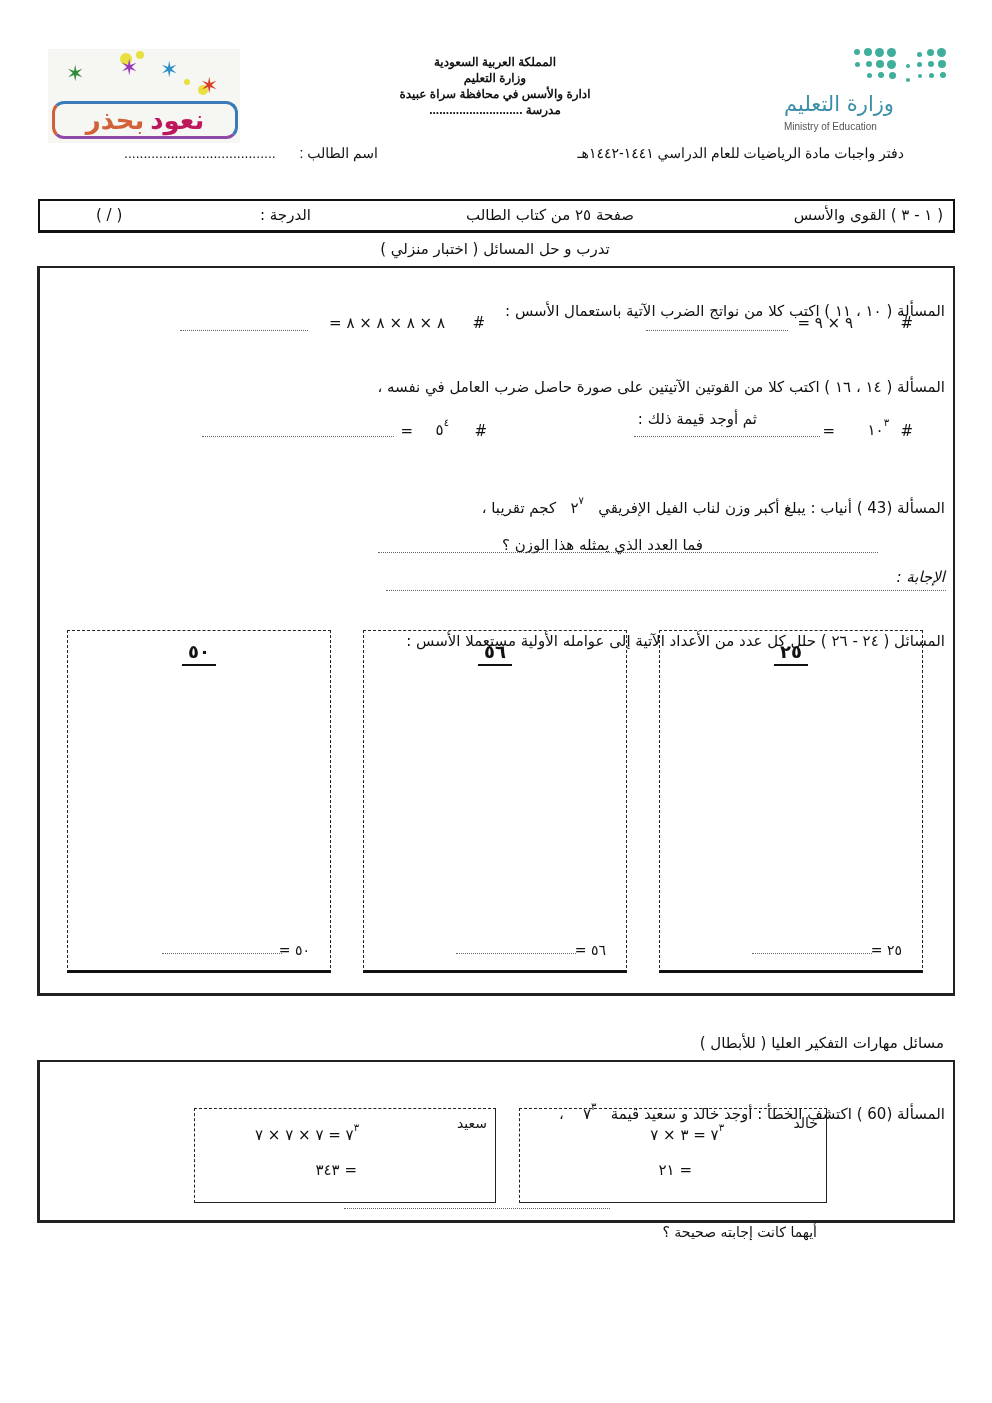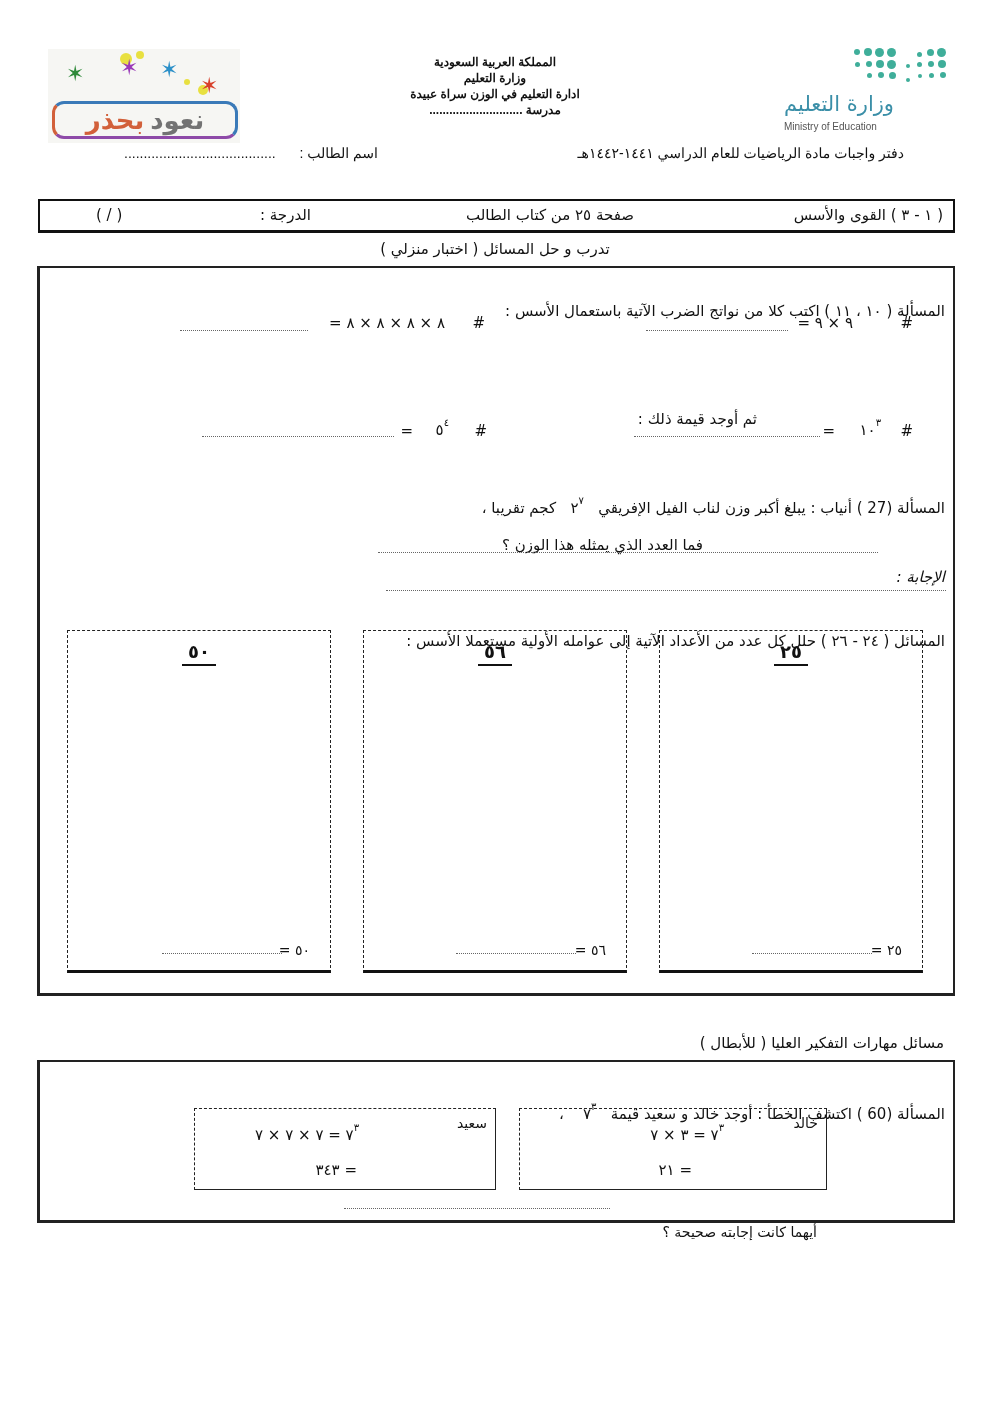--- a/index.html
+++ b/index.html
@@ -19,21 +19,21 @@
   }
   .logo-left .dots span { position: absolute; border-radius: 50%; }
   .logo-left .fig { position: absolute; font-size: 22px; font-weight: bold; line-height: 1; }
   .logo-left .frame {
     position: absolute; left: 4px; top: 52px; width: 186px; height: 38px;
     border: 3px solid #3a7ab8; border-radius: 12px;
     border-left-color: #d2603a; border-bottom-color: #8e4aa8;
     display: flex; align-items: center; justify-content: center;
     font-size: 26px; font-weight: bold; direction: rtl;
   }
-  .logo-left .frame .w1 { color: #737373; }
+  .logo-left .frame .w1 { color: #be185d; }
   .logo-left .frame .w2 { color: #d2603a; margin-right: 6px; }
 
   .header-center {
     left: 390px; top: 54px; width: 210px;
     text-align: center; font-size: 12px; font-weight: bold; line-height: 16px;
     font-family: "Liberation Sans", sans-serif;
   }
   .moe-logo { left: 780px; top: 42px; width: 150px; height: 92px; }
   .moe-dots { position: absolute; left: 56px; top: 2px; width: 110px; height: 40px; }
   .moe-dots i { position: absolute; border-radius: 50%; background: #3fae9a; display: block; }
@@ -78,21 +78,21 @@
   .factor-box .num span { border-bottom: 2px solid #111; padding: 0 6px 2px; }
   .factor-box .res { position: absolute; bottom: 12px; right: 20px; font-size: 14px; white-space: nowrap; }
   .factor-box .res-line { position: absolute; bottom: 16px; width: 120px; border-bottom: 1px dotted #666; }
 
   .hots-title { top: 1034px; right: 48px; font-size: 15px; }
   .hots-box {
     left: 37px; top: 1060px; width: 918px; height: 163px;
     border: 2px solid #222; border-left-width: 3px; border-bottom-width: 3px;
   }
   .compare-box {
-    position: absolute; top: 46px; height: 82px;
+    position: absolute; top: 46px; height: 95px;
     border: 1px dashed #222; border-right: 1px solid #222; border-bottom: 1px solid #222;
   }
   .compare-box .name { position: absolute; top: 6px; right: 8px; font-size: 14px; }
   .compare-box .l1 { position: absolute; top: 16px; font-size: 15px; white-space: nowrap; }
   .compare-box .l2 { position: absolute; top: 52px; font-size: 15px; white-space: nowrap; }
 </style>
 </head>
 <body>
 
 <div class="abs logo-left">
@@ -108,21 +108,21 @@
   <span class="fig" style="left:152px;top:26px;color:#d8402a;">✶</span>
   <div class="frame">
     <span class="w1">نعود</span>
     <span class="w2">بحذر</span>
   </div>
 </div>
 
 <div class="abs header-center">
   <div>المملكة العربية السعودية</div>
   <div>وزارة التعليم</div>
-  <div>ادارة التعليم في الوزن سراة عبيدة</div>
+  <div>ادارة والأسس في محافظة سراة عبيدة</div>
   <div>مدرسة ............................</div>
 </div>
 
 <div class="abs moe-logo">
   <div class="moe-dots">
     <i style="right:50px;top:4px;width:9px;height:9px;"></i>
     <i style="right:62px;top:4px;width:9px;height:9px;"></i>
     <i style="right:74px;top:4px;width:8px;height:8px;"></i>
     <i style="right:86px;top:5px;width:6px;height:6px;"></i>
     <i style="right:0px;top:4px;width:9px;height:9px;"></i>
@@ -164,38 +164,39 @@
 <div class="abs main-box">
 
   <div class="q" style="right:8px;top:6px;">المسألة ( ١٠ ، ١١ )  اكتب كلا من نواتج الضرب الآتية باستعمال الأسس :</div>
   <div class="eq" style="right:40px;top:46px;">#</div>
   <div class="eq" style="right:100px;top:46px;">٩ × ٩ =</div>
   <div class="dots-line" style="left:606px;top:62px;width:142px;"></div>
   <div class="eq" style="right:468px;top:46px;">#</div>
   <div class="eq" style="right:508px;top:46px;">٨ × ٨ × ٨ × ٨ =</div>
   <div class="dots-line" style="left:140px;top:62px;width:128px;"></div>
 
+  <div class="q" style="right:8px;top:82px;">المسألة ( ١٤ ، ١٦ )  اكتب كلا من القوتين الآتيتين على صورة حاصل ضرب العامل في نفسه   ،</div>
   <div class="q" style="right:196px;top:114px;">ثم  أوجد  قيمة ذلك :</div>
 
   <div class="eq" style="right:40px;top:154px;">#</div>
-  <div class="eq" style="right:72px;top:152px;">
+  <div class="eq" style="right:64px;top:152px;">
     <span>١٠</span><sup>٣</sup>
   </div>
   <div class="eq" style="right:118px;top:154px;">=</div>
   <div class="dots-line" style="left:594px;top:168px;width:186px;"></div>
 
   <div class="eq" style="right:466px;top:154px;">#</div>
   <div class="eq" style="right:504px;top:152px;">
     <span>٥</span><sup>٤</sup>
   </div>
   <div class="eq" style="right:540px;top:154px;">=</div>
   <div class="dots-line" style="left:162px;top:168px;width:192px;"></div>
 
   <div class="q" style="right:8px;top:202px;">
-    <span>المسألة (27 )  أنياب  : يبلغ أكبر وزن لناب الفيل الإفريقي</span>
+    <span>المسألة (43 )  أنياب  : يبلغ أكبر وزن لناب الفيل الإفريقي</span>
     &nbsp;&nbsp;<span>٢</span><sup>٧</sup>&nbsp;&nbsp;
     <span>كجم تقريبا   ،</span>
   </div>
   <div class="q" style="right:250px;top:240px;">فما العدد  الذي يمثله هذا الوزن ؟</div>
   <div class="q" style="right:8px;top:272px;font-style:italic;">الإجابة  :</div>
   <div class="dots-line" style="left:338px;top:284px;width:500px;"></div>
   <div class="dots-line" style="left:346px;top:322px;width:560px;"></div>
 
   <div class="q" style="right:8px;top:336px;">المسائل ( ٢٤ - ٢٦ ) حلل كل عدد من الأعداد الآتية إلى عوامله الأولية مستعملا الأسس :</div>
 

